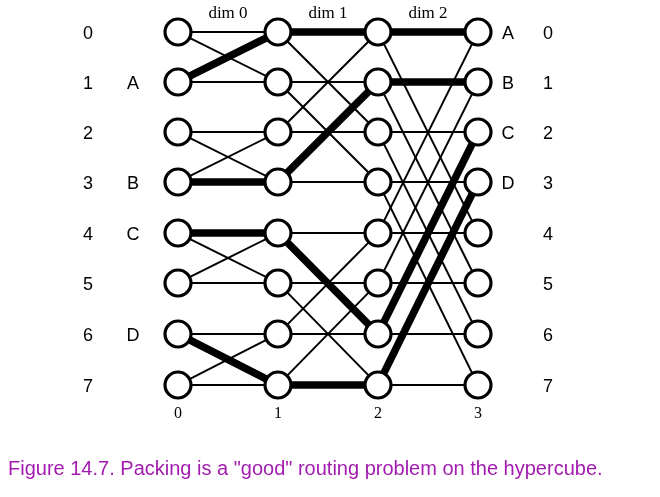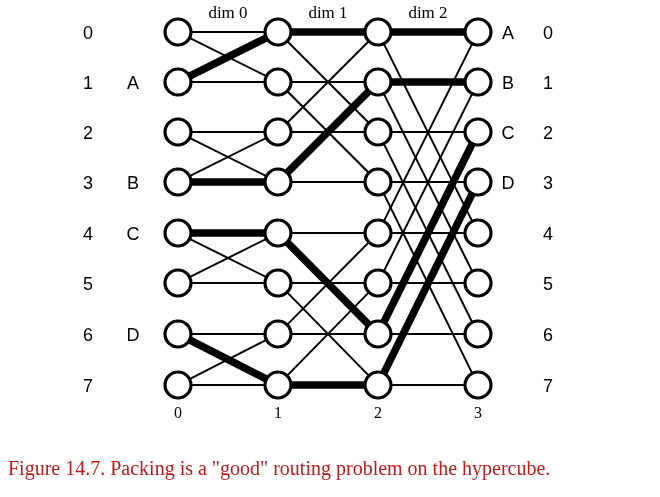--- a/index.html
+++ b/index.html
@@ -59,24 +59,24 @@
   .col-text {
     font-family: "Liberation Serif", serif;
     font-size: 16px;
     fill: #000000;
   }
   #caption {
     position: absolute;
     left: 8px;
     top: 455px;
     width: 650px;
-    font-family: Liberation Serif, serif;
+    font-family: Liberation Sans, sans-serif;
     font-size: 20px;
     line-height: 26px;
-    color: #b91c1c;
+    color: #a21caf;
     white-space: nowrap;
   }
 </style>
 </head>
 <body>
 
 <div id="figure-root">
   <svg id="network-svg" viewBox="0 0 660 440">
     <g id="thin-edges">
         <line x1="191.5" y1="32" x2="264.5" y2="32" class="edge-thin"></line>

